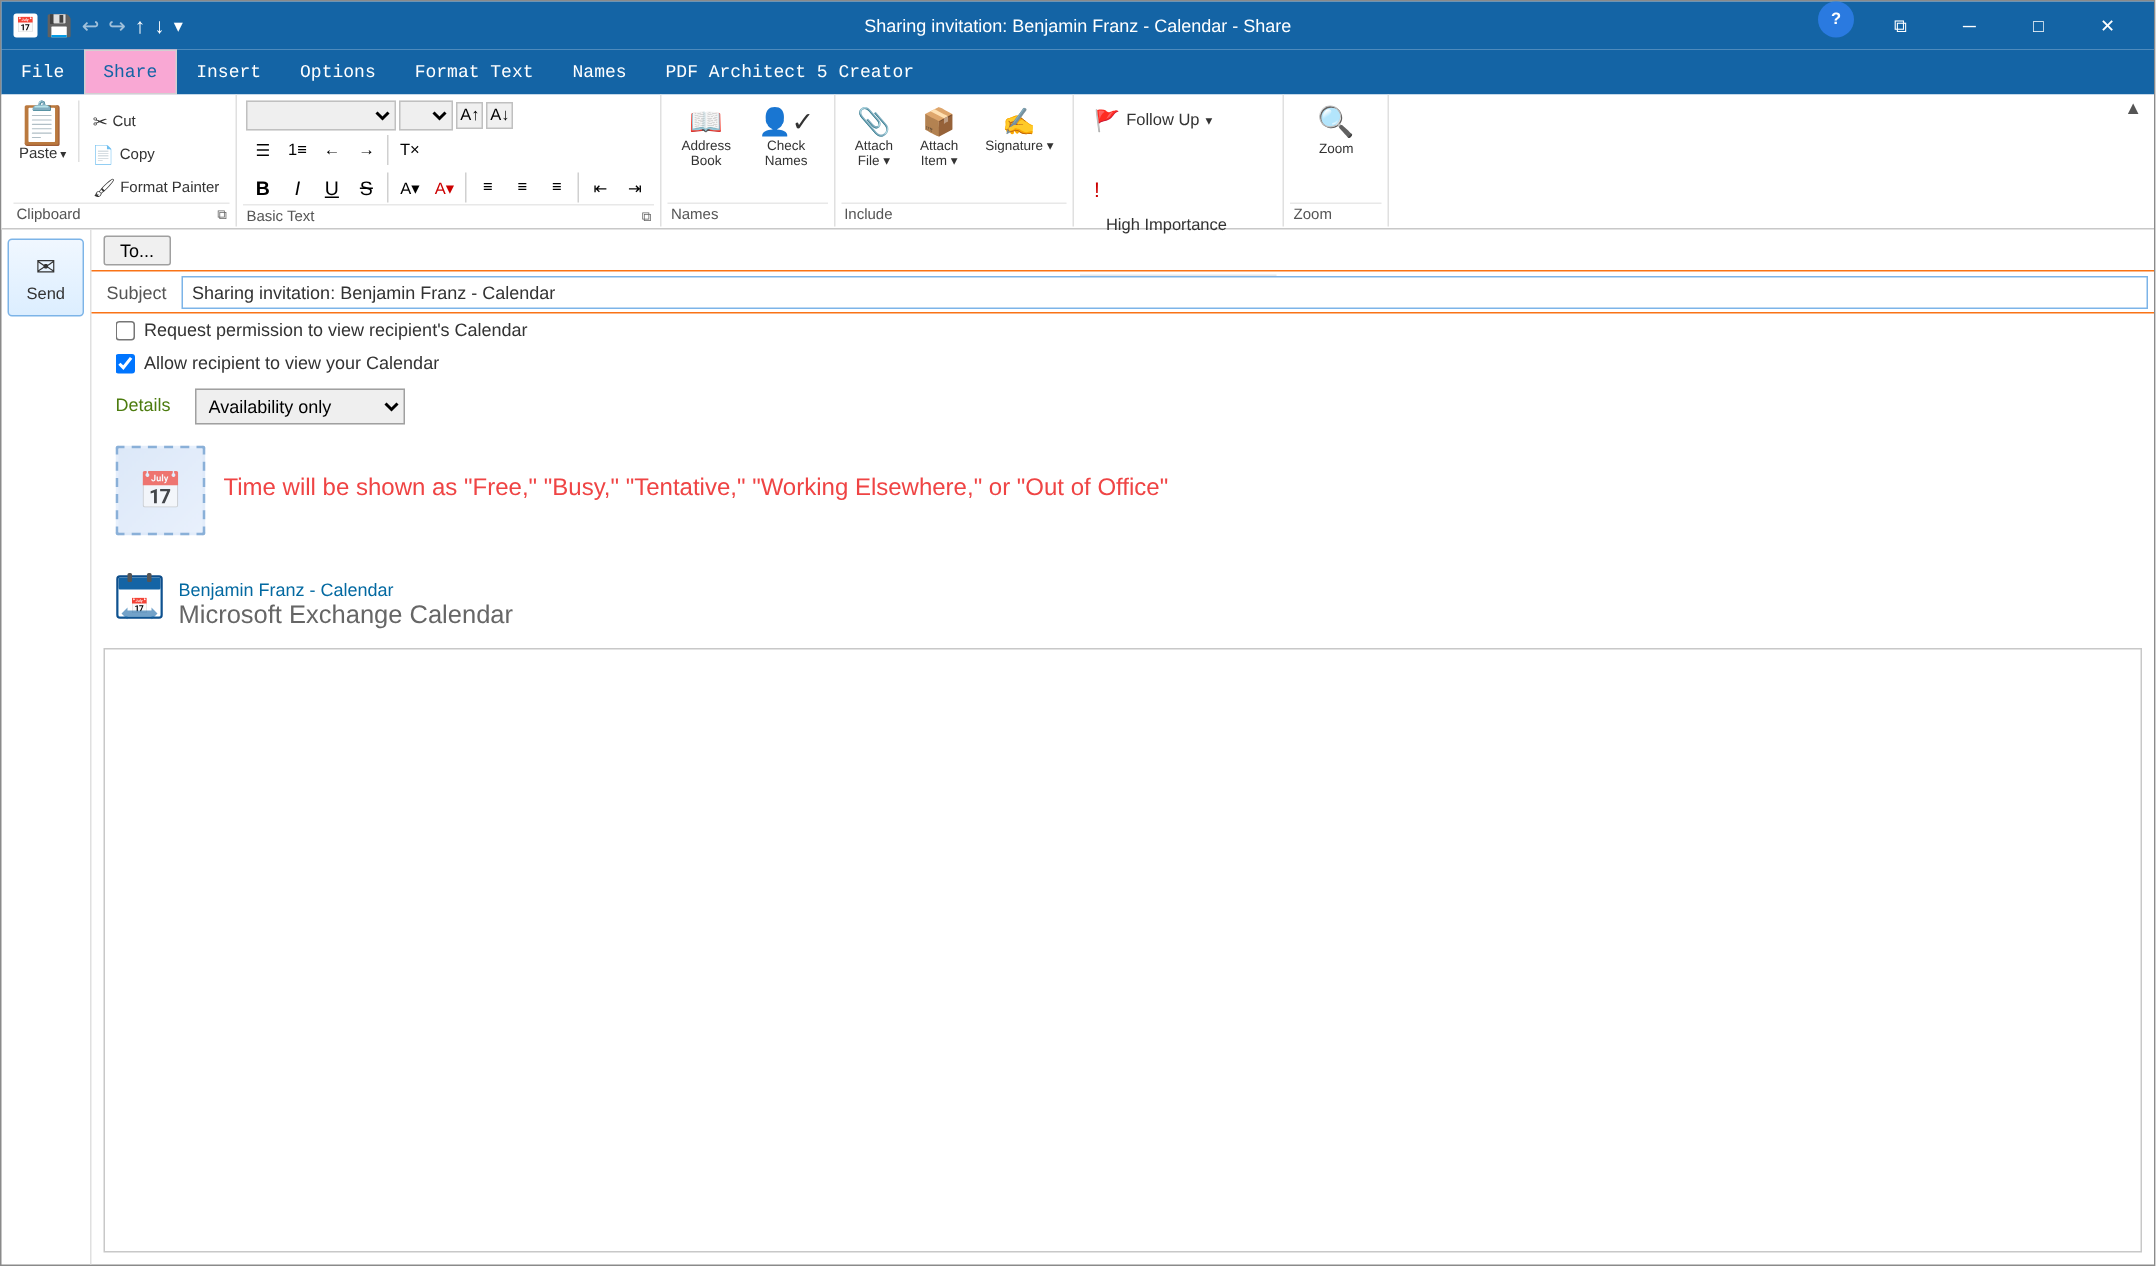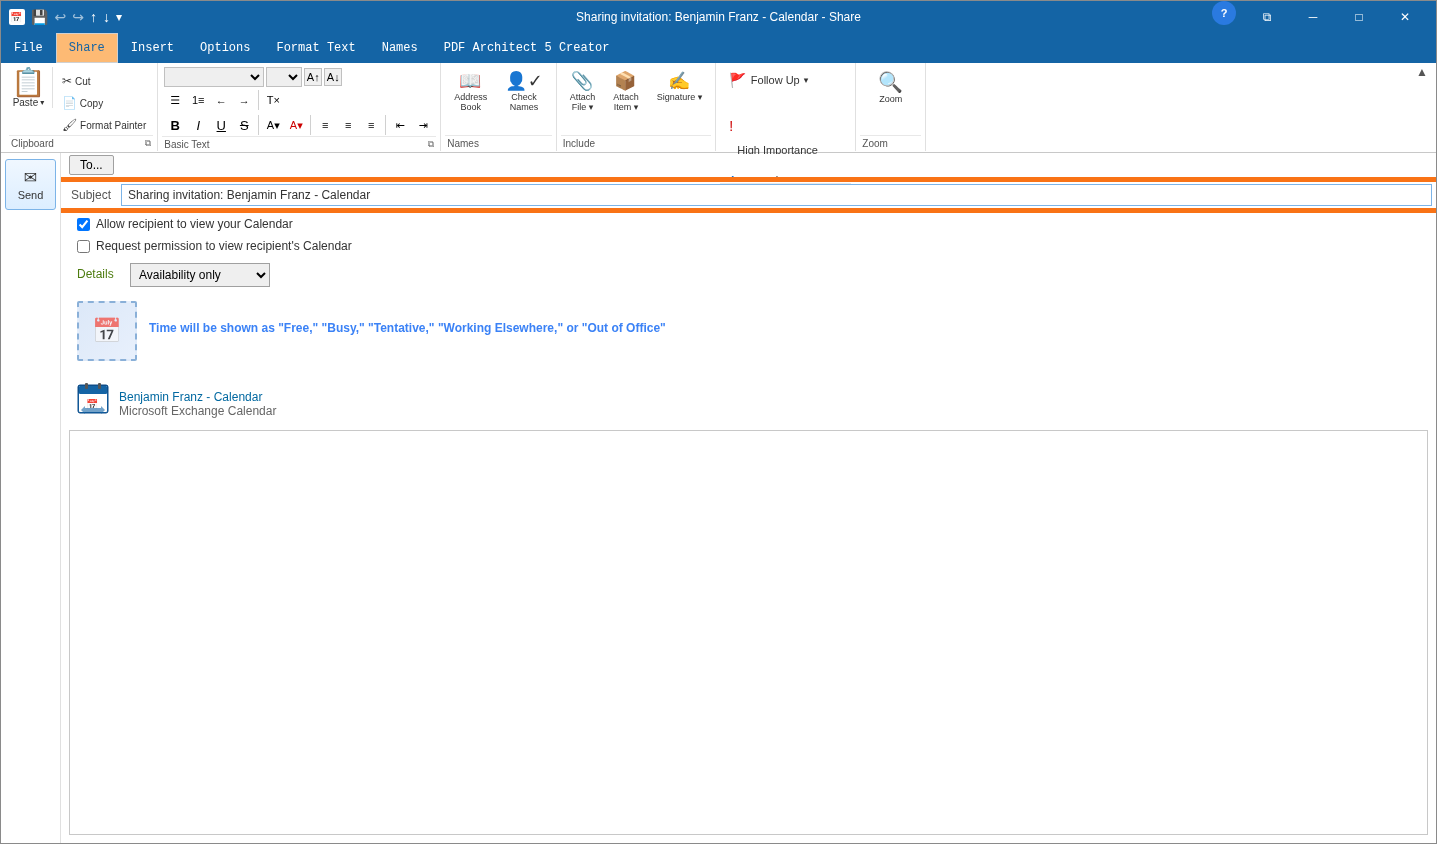--- a/index.html
+++ b/index.html
@@ -32,21 +32,21 @@
       padding: 0 12px;
       color: white;
       font-size: 12px;
       cursor: pointer;
       display: flex;
       align-items: center;
       border: 1px solid transparent;
       font-family: Liberation Mono, monospace;
     }
     .menu-item.active {
-      background: #fdba74;
+      background: #f9a8d4;
       color: #1464a5;
       border-color: #d0d0d0;
       text-align: right;
     }
 
     
     .ribbon {
       background: white;
       border-bottom: 1px solid #c8c8c8;
       display: flex;
@@ -139,21 +139,21 @@
       border: 1px solid transparent;
       border-radius: 2px;
       font-size: 11px;
       color: #333;
       background: none;
       white-space: nowrap;
     }
     .header-row {
       display: flex;
       align-items: center;
-      border-bottom: 5px solid #f97316;
+      border-bottom: 1px solid #f97316;
       min-height: 28px;
     }
     .header-label {
       font-size: 12px;
       color: #555;
       padding: 4px 10px;
       min-width: 60px;
     }
     .header-input {
       flex: 1;
@@ -230,39 +230,38 @@
       width: 60px;
       height: 60px;
       border: 2px dashed #8ab0d8;
       background: linear-gradient(135deg, #dce8f8 0%, #e8f0fc 100%);
       display: flex;
       align-items: center;
       justify-content: center;
       border-radius: 2px;
     }
     .cal-description {
-      font-size: 12px;
-      color: #3b82f6;
+      font-size: 16px;
+      color: #ef4444;
       padding-top: 20px;
-      font-weight: bold;
     }
 
     .calendar-entry {
       display: flex;
       align-items: center;
       padding: 8px 16px;
       gap: 10px;
     }
     .cal-icon {
       width: 32px;
       height: 32px;
       position: relative;
     }
     .cal-name { font-size: 12px; font-weight: 400; color: #0369a1; margin-top: 13px; }
-    .cal-sub { font-size: 12px; color: #666; }
+    .cal-sub { font-size: 17px; color: #666; }
 
     
     .email-body {
       flex: 1;
       border: 1px solid #c8c8c8;
       margin: 4px 8px 8px 8px;
       background: white;
       min-height: 200px;
     }
 
@@ -530,26 +529,26 @@
         <button class="to-btn">To...</button>
         <input class="header-input" type="text" value="" style="">
       </div>
 
       <div class="header-row">
         <span class="header-label">Subject</span>
         <input class="subject-input" type="text" value="Sharing invitation: Benjamin Franz - Calendar" style="">
       </div>
 
       <div class="checkbox-row">
+        <input type="checkbox" id="reqperm" style="">
+        <label for="reqperm" class="checkbox-label">Request permission to view recipient's Calendar</label>
+      </div>
+      <div class="checkbox-row">
         <input type="checkbox" id="allowview" checked="" style="">
         <label for="allowview" class="checkbox-label">Allow recipient to view your Calendar</label>
-      </div>
-      <div class="checkbox-row">
-        <input type="checkbox" id="reqperm" style="">
-        <label for="reqperm" class="checkbox-label">Request permission to view recipient's Calendar</label>
       </div>
 
       <div class="details-row">
         <span class="details-label">Details</span>
         <select class="details-select">
           <option>Availability only</option>
           <option>Limited details</option>
           <option>Full details</option>
         </select>
       </div>

